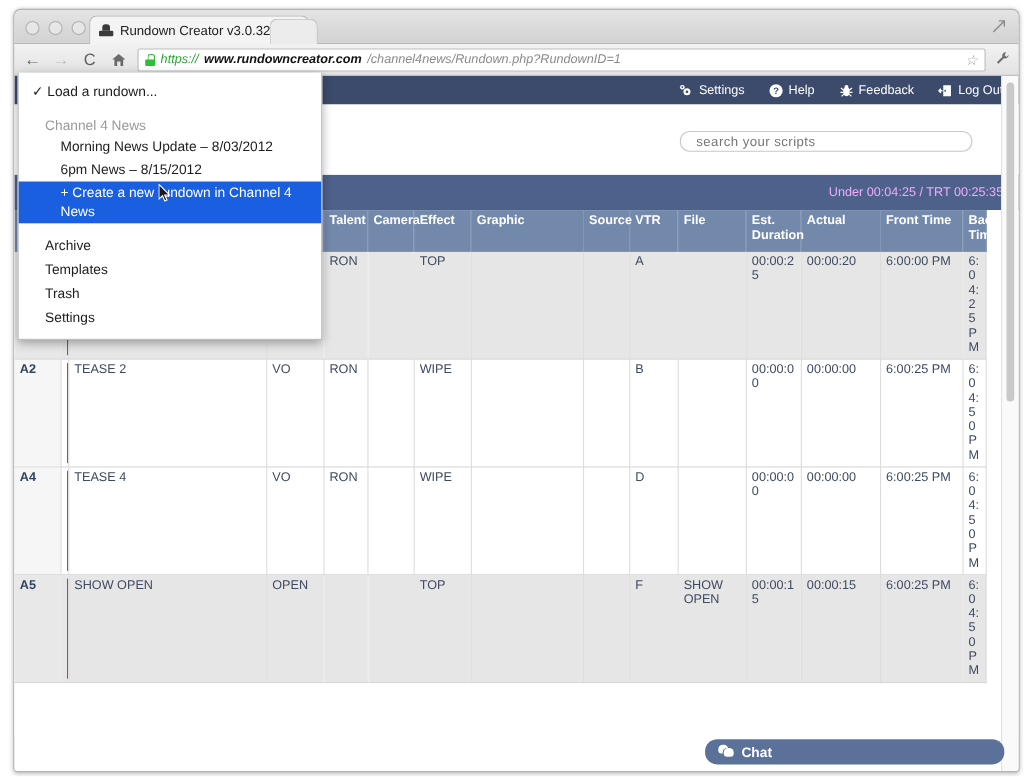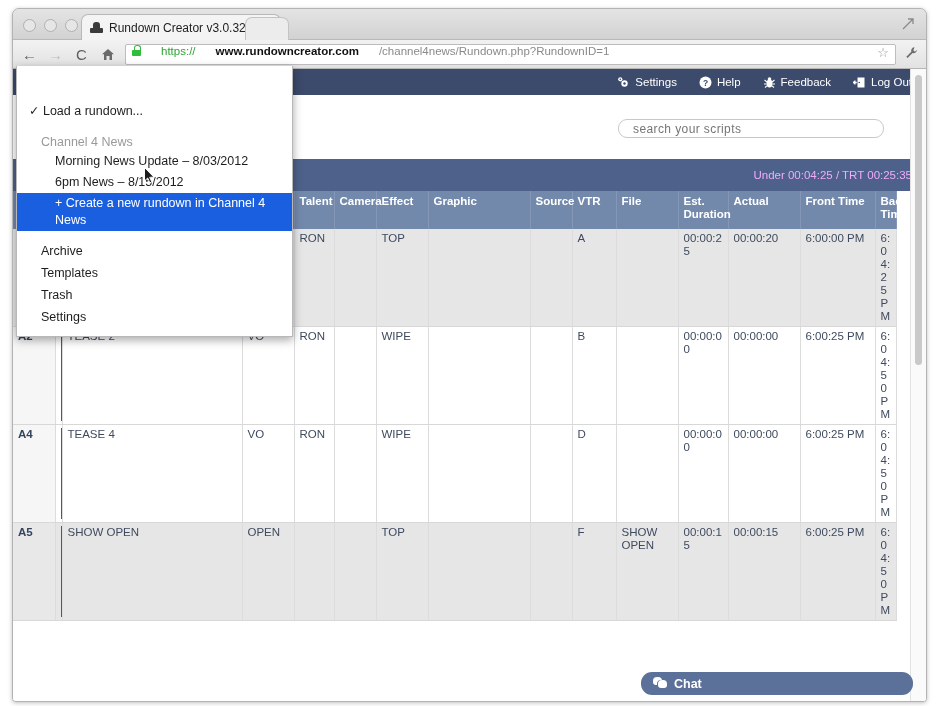--- a/index.html
+++ b/index.html
@@ -107,25 +107,26 @@
     color: #606060;
     font-size: 15px; line-height: 1;
   }
   .navbtn.disabled { color: #bdbdbd; }
   .urlbar {
     flex: 1;
     height: 19px;
     background: #ffffff;
     border: 1px solid #bdbdbd;
     border-radius: 2px;
-    display: flex; 
+    display: flex; align-items: center;
     padding: 0 6px;
-    gap: 20px;
+    gap: 5px;
     font-size: 11.5px;
     overflow: hidden;
+    font-style: italic;
   }
   .lock {
     width: 9px; height: 11px;
     position: relative; flex: none;
   }
   .lock::before {
     content:"";
     position:absolute; left:0; bottom:0;
     width:9px; height:6px; background:#2fbd3a; border-radius:1px;
   }
@@ -344,21 +345,20 @@
     box-shadow: 0 3px 9px rgba(0,0,0,0.35);
     padding: 6px 0 8px 0;
     z-index: 50;
     font-size: 12.5px;
     color: #1d1d1d;
   }
   .dd-item {
     padding: 3px 10px 3px 12px;
     white-space: nowrap;
     line-height: 16px;
-    margin-top: 28px;
   }
   .dd-check { font-weight: normal; }
   .dd-group {
     color: #9a9a9a;
     padding: 4px 10px 2px 24px;
     font-size: 12.5px;
   }
   .dd-sub {
     padding: 2px 10px 2px 38px;
     line-height: 17px;

